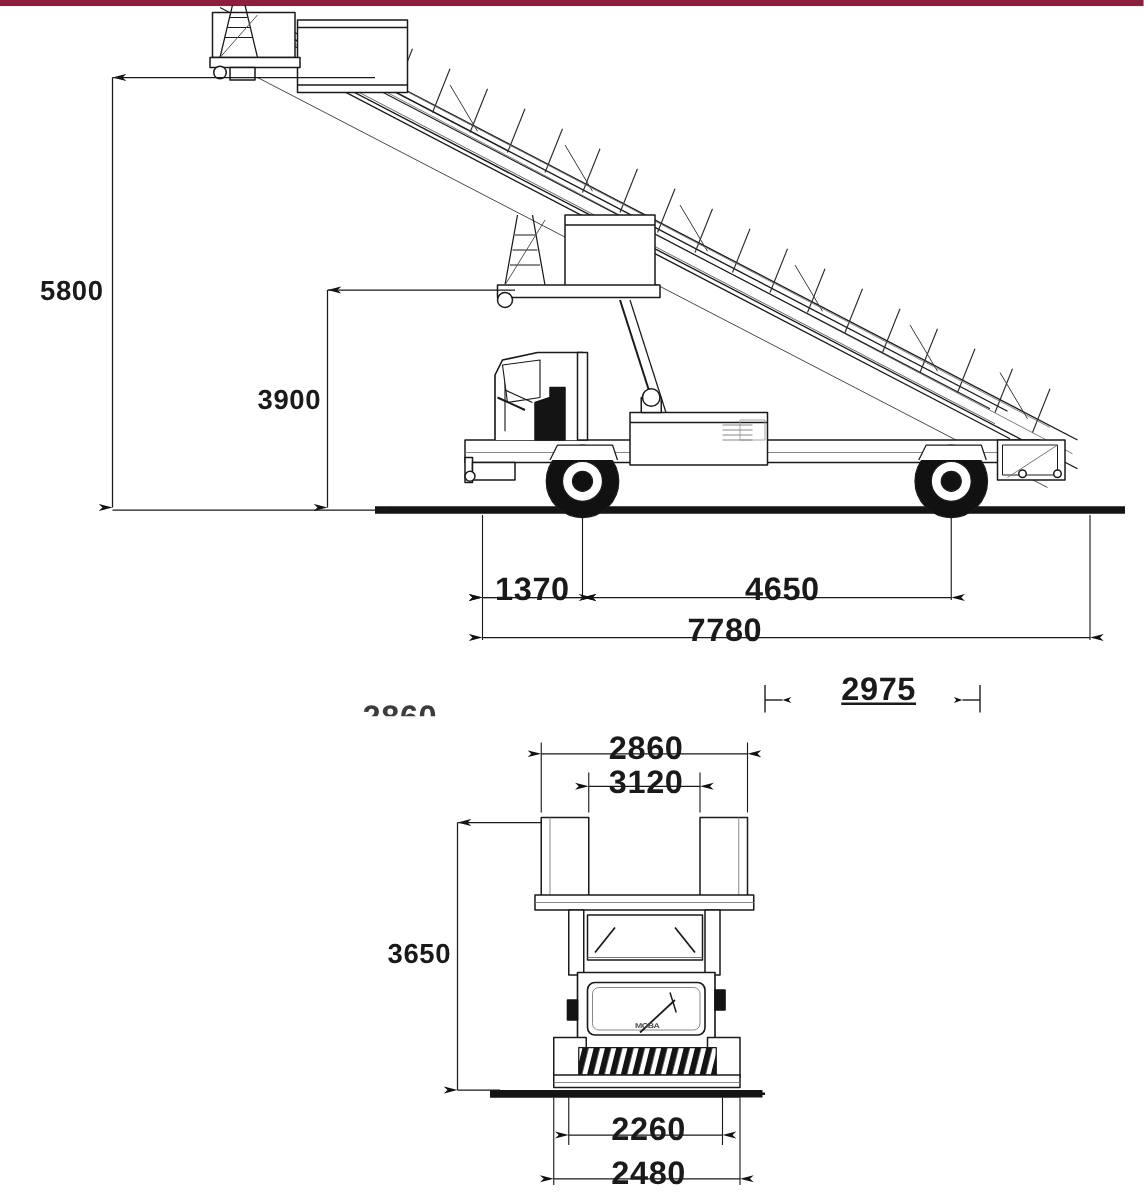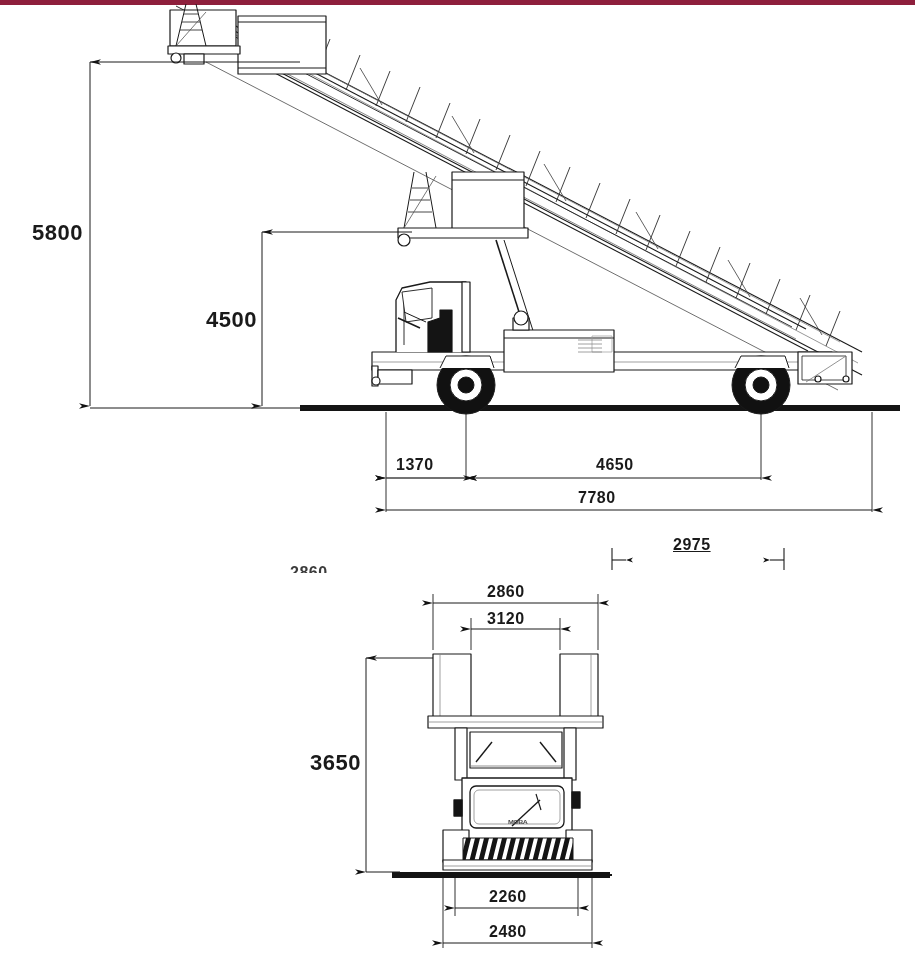--- a/index.html
+++ b/index.html
@@ -25,21 +25,21 @@
   svg.draw{position:absolute;left:0;top:0;width:915px;height:960px;}
   .dimtext{
     position:absolute;
     font-family:"Liberation Sans", sans-serif;
     font-weight:700;
     color:#1a1a1a;
     white-space:nowrap;
     letter-spacing:0.5px;
   }
   .dim-lg{font-size:22px;}
-  .dim-md{font-size:16px;}
+  .dim-md{font-size:26px;}
   .clipped{
     overflow:hidden;
     height:11px;
     line-height:22px;
     color:#3c3c3c;
   }
   .logo-mark{
     position:absolute;
     font-size:7px;
     font-weight:700;
@@ -349,27 +349,27 @@
       </g>
 
       <g>
         <line x1="443" y1="943" x2="592" y2="943" marker-start="url(#arrL)" marker-end="url(#arrR)"></line>
       </g>
     </g>
   </svg>
 
   <div class="dimtext dim-lg" style="left:32px;top:220px;">5800</div>
 
-  <div class="dimtext dim-lg" style="left:206px;top:307px;">4500</div>
+  <div class="dimtext dim-lg" style="left:206px;top:307px;">3900</div>
 
   <div class="dimtext dim-md" style="left:396px;top:456px;">1370</div>
 
   <div class="dimtext dim-md" style="left:596px;top:456px;">4650</div>
 
-  <div class="dimtext dim-md" style="left:578px;top:489px;text-align:center;">7780</div>
+  <div class="dimtext dim-md" style="left:550px;top:489px;text-align:center;">7780</div>
 
   <div class="dimtext dim-md" style="left:673px;top:536px;text-decoration:underline;">2975</div>
 
   <div class="dimtext dim-md clipped" style="left:290px;top:562px;">2860</div>
 
   <div class="dimtext dim-md" style="left:487px;top:583px;">2860</div>
 
   <div class="dimtext dim-md" style="left:487px;top:610px;">3120</div>
 
   <div class="dimtext dim-lg" style="left:310px;top:750px;">3650</div>

